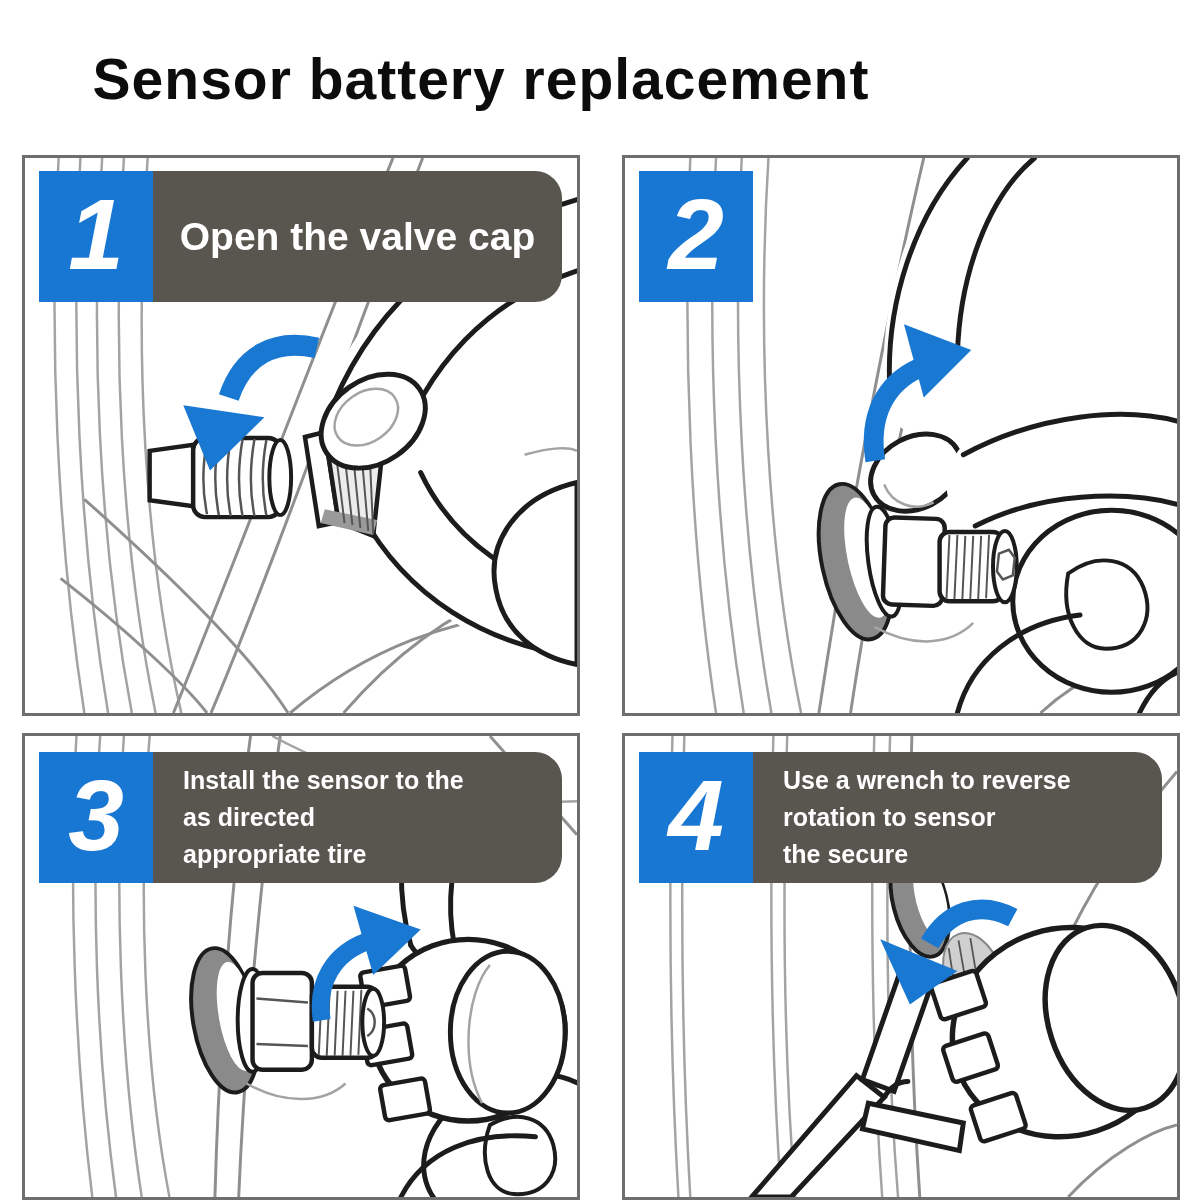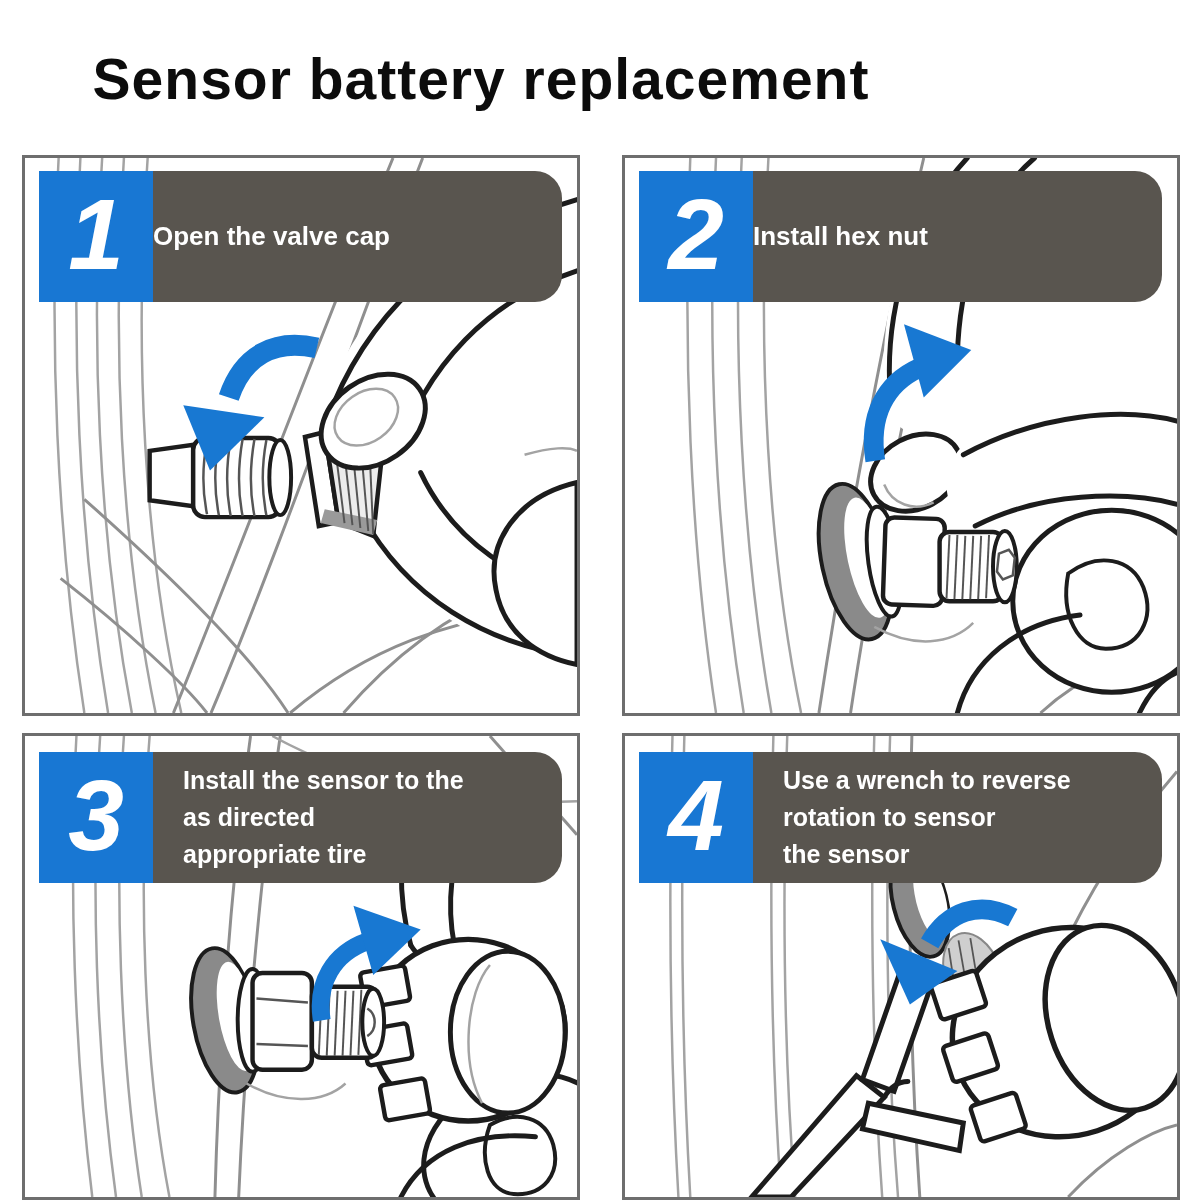--- a/index.html
+++ b/index.html
@@ -14,21 +14,21 @@
   #panel3{left:22px;top:733px;width:558px;height:467px;}
   #panel4{left:622px;top:733px;width:558px;height:467px;}
   .art{position:absolute;left:0;top:0;width:100%;height:100%;}
   .header{position:absolute;left:14px;right:15px;top:13px;height:131px;display:flex;}
   #panel3 .header,#panel4 .header{top:16px;}
   .num{flex:0 0 114px;background:#1877d3;color:#fff;font-size:100px;line-height:100px;
        font-weight:bold;font-style:italic;display:flex;align-items:center;
        justify-content:center;padding-bottom:6px;}
   .banner{flex:1;background:#59554f;border-radius:0 27px 27px 0;color:#fff;
           font-weight:bold;display:flex;flex-direction:column;justify-content:center;}
-  .banner.center{font-size:26px;}
+  .banner.center{align-items:center;font-size:39px;}
   .banner.left{padding-left:30px;font-size:25px;line-height:37px;}
   
   .k{stroke:#1c1c1c;stroke-width:5;fill:none;stroke-linecap:round;}
   .kf{stroke:#1c1c1c;stroke-width:5;fill:#fff;}
   .w{stroke:#fff;fill:none;stroke-linecap:round;}
   .g{stroke:#a3a3a3;stroke-width:2.5;fill:none;}
   .g2{stroke:#8f8f8f;stroke-width:3;fill:none;}
   .t{stroke:#555;stroke-width:2.5;fill:none;}
   .blue{fill:#1878d2;}
   .bluestroke{stroke:#1878d2;fill:none;}
@@ -148,23 +148,20 @@
       <polygon points="378,400 388,396 394,404 392,422 382,426 376,418" fill="#e0e0e0" class="t"></polygon>
       <path class="g" d="M252,474 C292,496 330,492 352,470"></path>
     </g>
     <g>
       <path class="bluestroke" style="stroke-width:20" d="M253,306 C246,262 262,228 298,212"></path>
       <polygon class="blue" points="282,168 302,242 350,194"></polygon>
     </g>
   </svg>
   <div class="header">
     <div class="num">2</div>
-    <div class="banner center">
-      <div>Install hex nut</div>
-    </div>
   </div>
 </div>
 
 <div class="panel" id="panel3">
   <svg class="art" viewBox="0 0 558 467" preserveAspectRatio="none">
     <g>
       <path class="g" d="M52,0 C44,150 50,320 68,467"></path>
       <path class="g" d="M76,0 C66,150 72,320 92,467"></path>
       <path class="g" d="M100,0 C90,150 96,325 118,467"></path>
       <path class="g" d="M126,0 C114,155 120,330 146,467"></path>
@@ -270,16 +267,16 @@
     <g>
       <path class="bluestroke" style="stroke-width:20" d="M392,184 C358,166 326,178 308,210"></path>
       <polygon class="blue" points="258,206 336,238 288,272"></polygon>
     </g>
   </svg>
   <div class="header">
     <div class="num">4</div>
     <div class="banner left">
       <div>Use a wrench to reverse</div>
       <div>rotation to sensor</div>
-      <div>the sensor</div>
+      <div>the secure</div>
     </div>
   </div>
 </div>
 
 </body></html>

